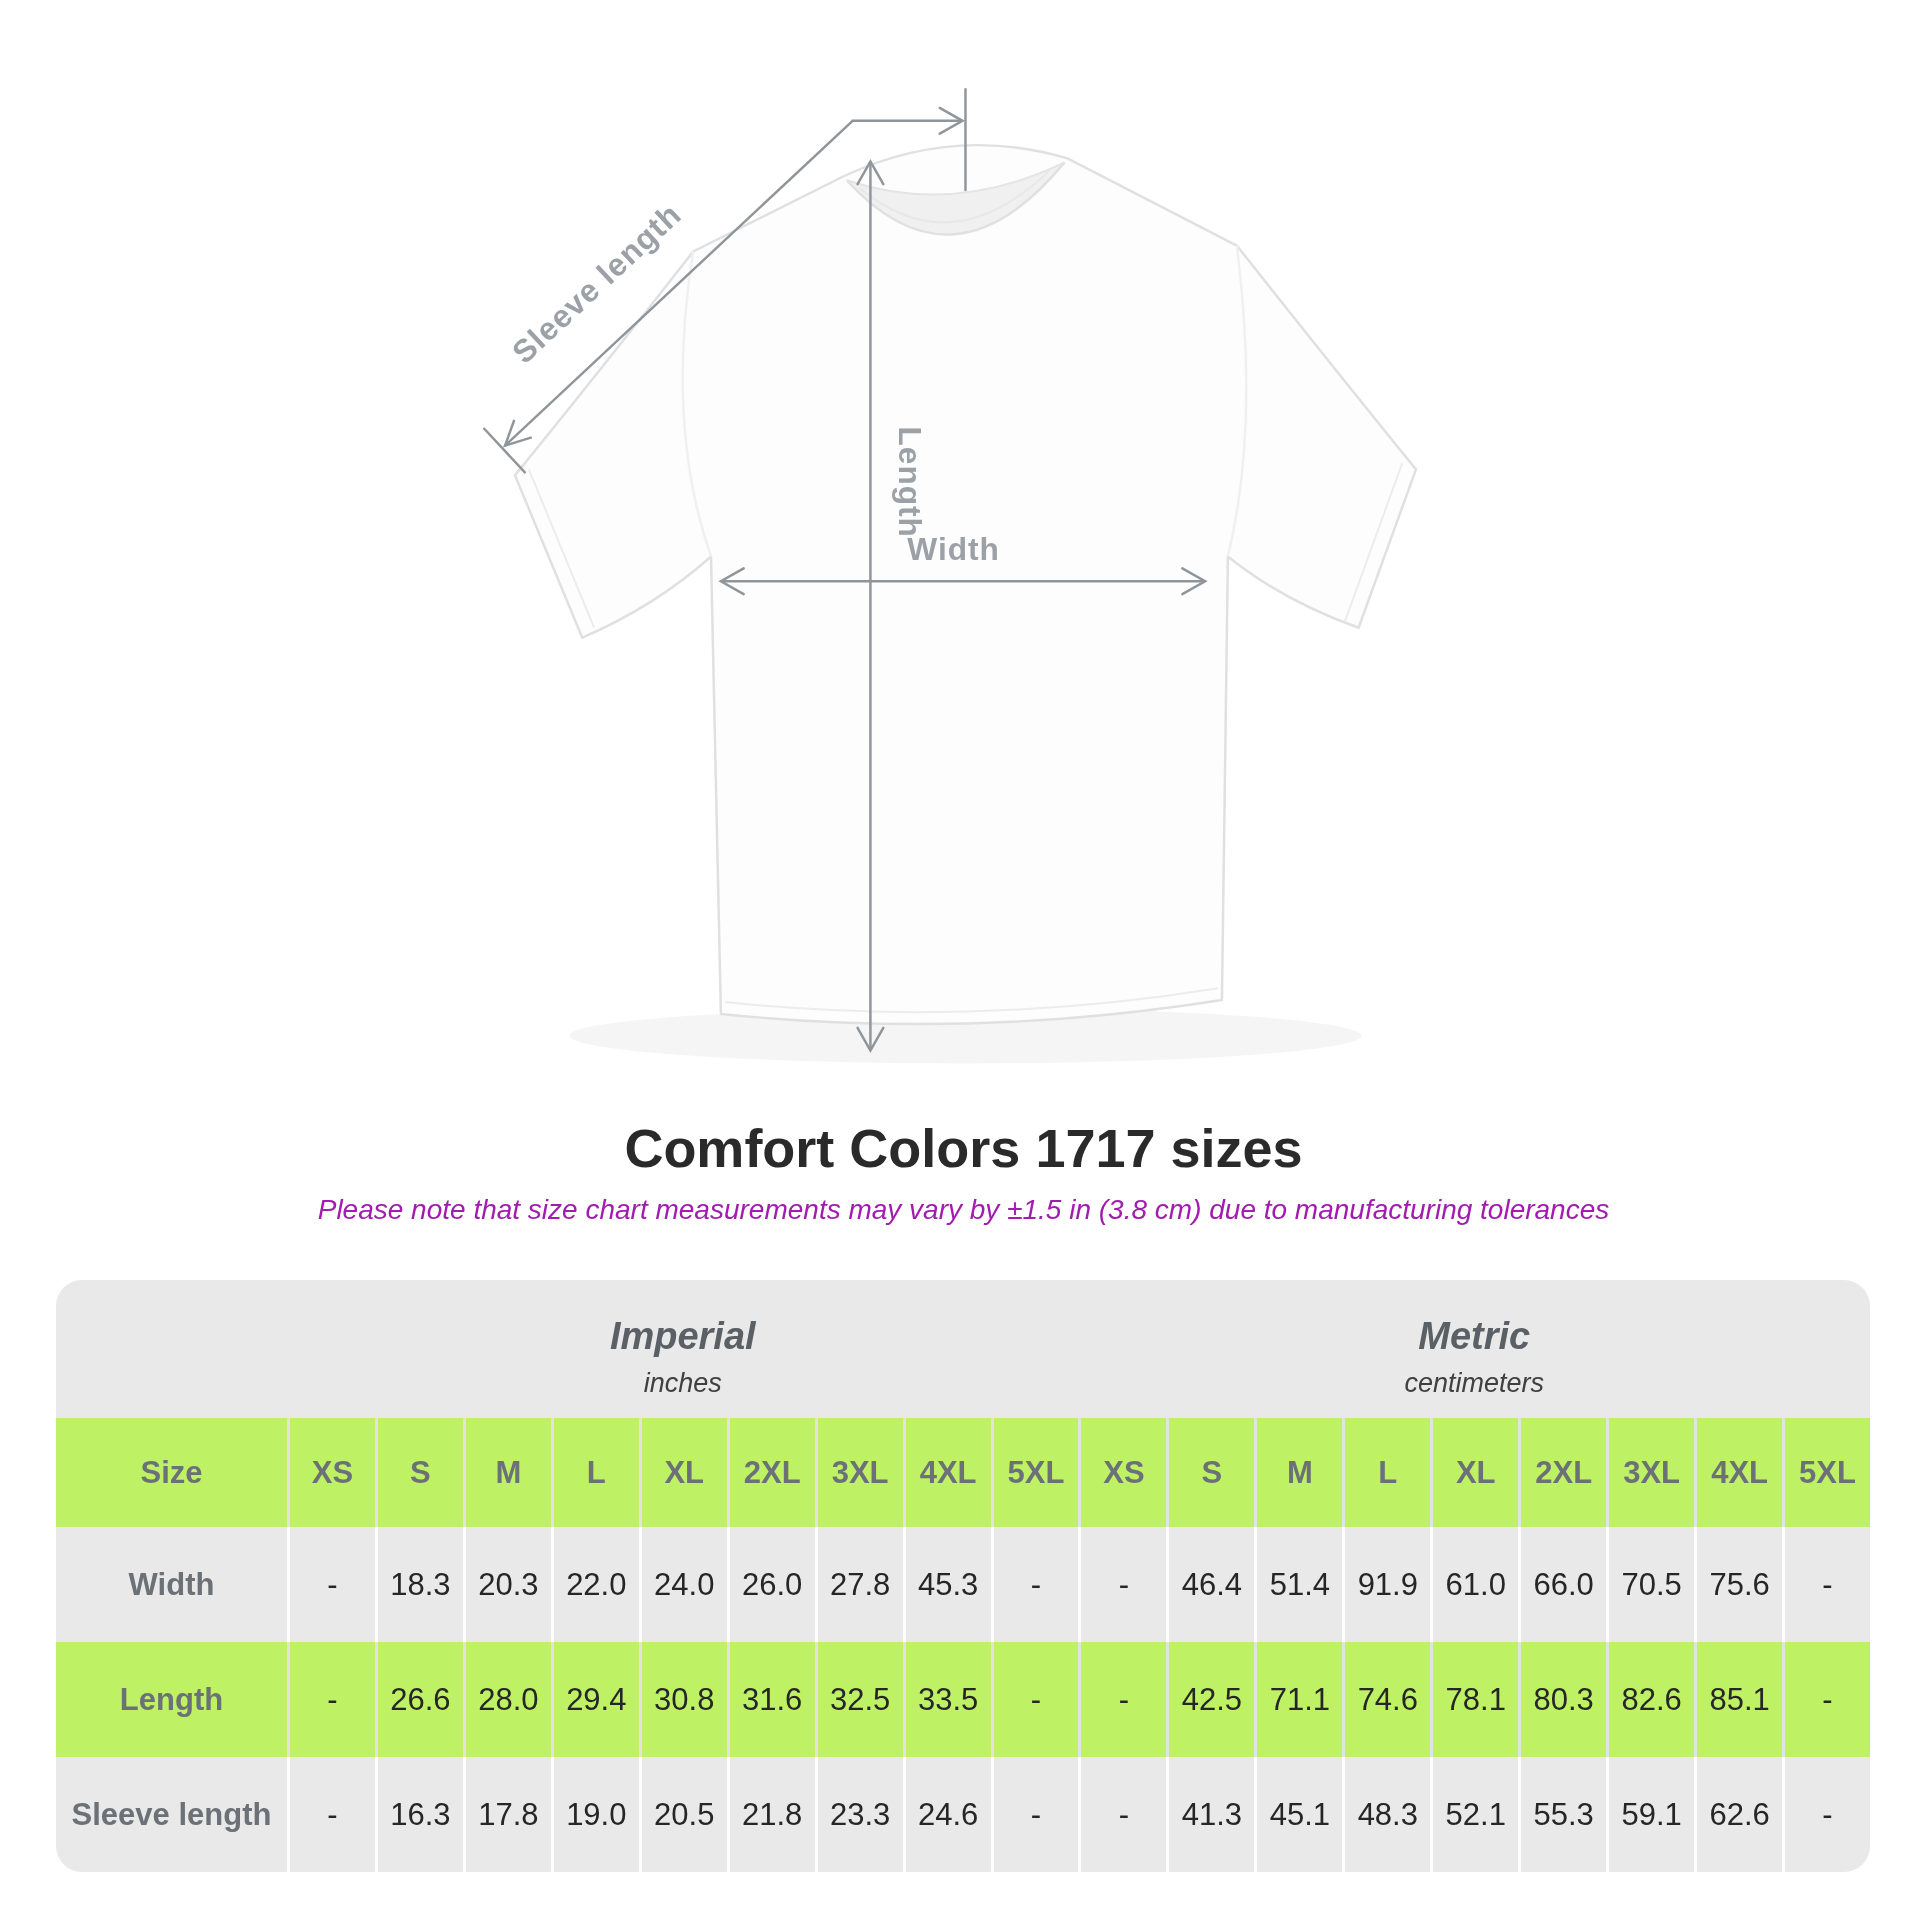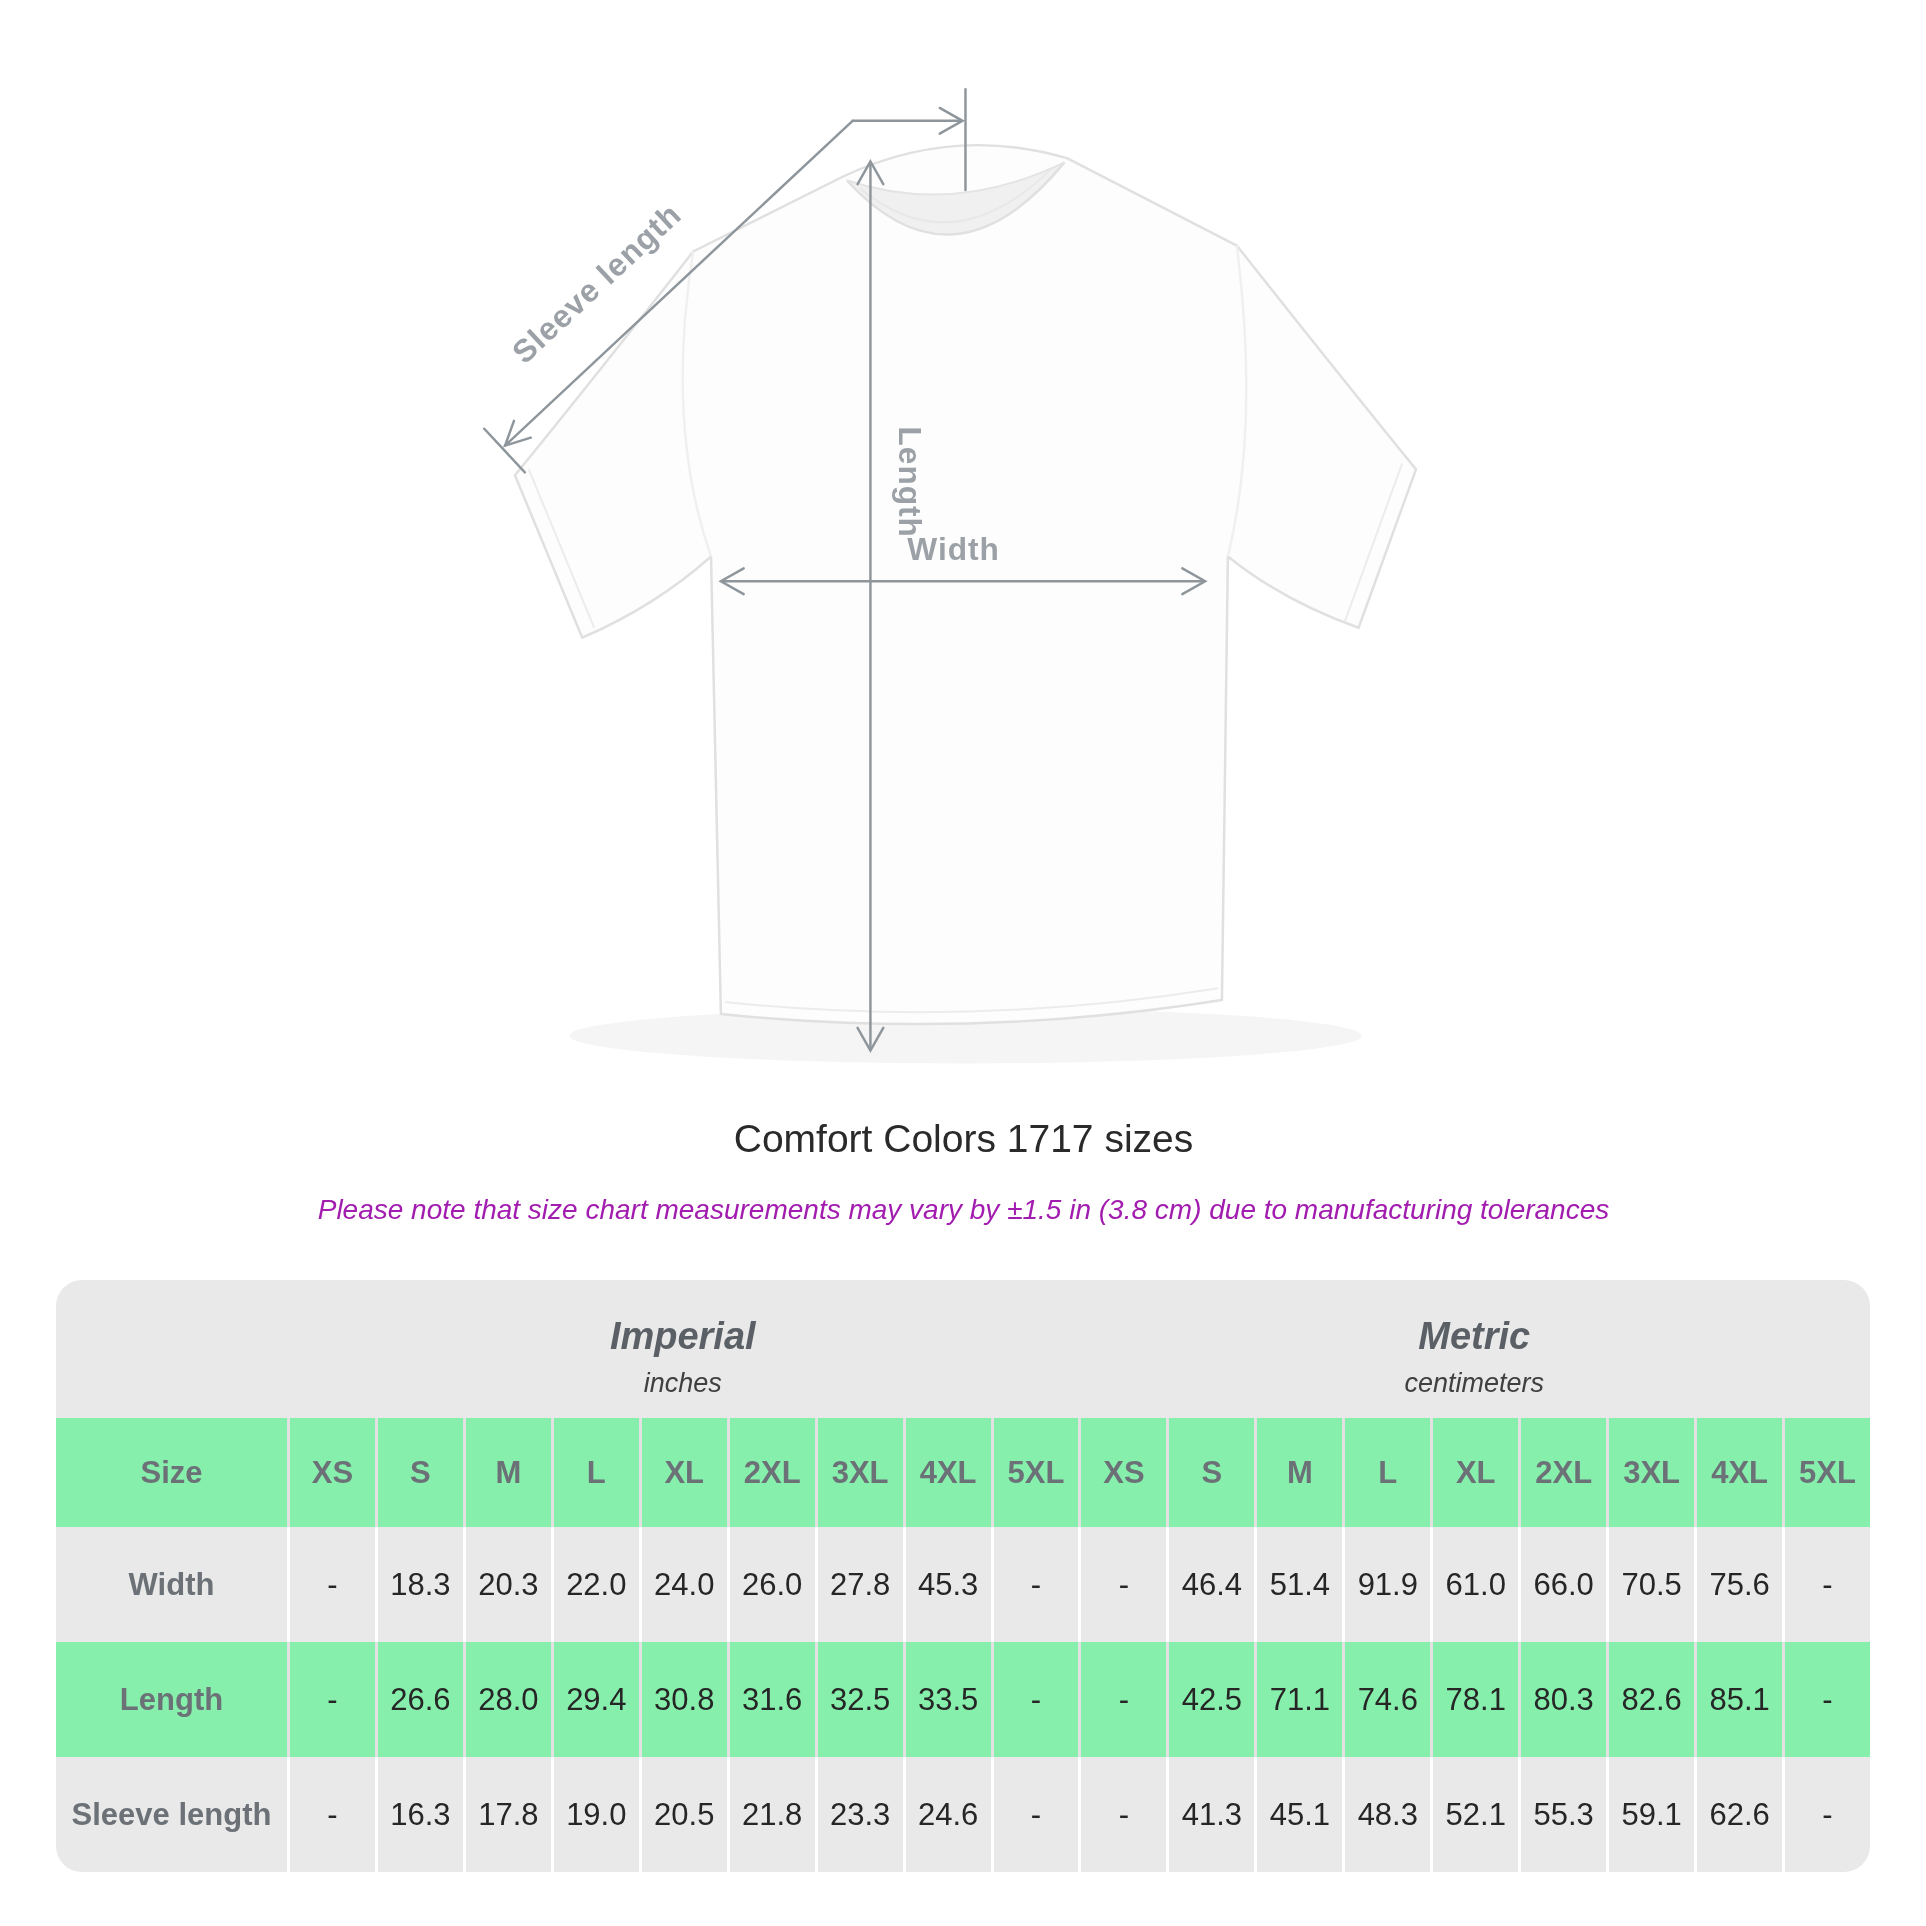--- a/index.html
+++ b/index.html
@@ -5,39 +5,39 @@
   html,body { margin:0; padding:0; background:#ffffff; }
   body { width:1927px; height:1927px; font-family:"Liberation Sans","DejaVu Sans",sans-serif; }
   .page { position:relative; width:1927px; height:1927px; overflow:hidden; background:#fff; }
 
   
   #figure { position:absolute; left:0; top:0; }
   .fig-label { font-weight:bold; font-size:32px; fill:#9ba1a6; letter-spacing:1px; }
 
   
   .chart-title { position:absolute; top:1117px; left:0; width:100%; text-align:center;
-                 font-size:39px; font-weight:normal; color:#2a2a2a; }
+                 font-size:54px; font-weight:bold; color:#2a2a2a; }
   .chart-subtitle { position:absolute; top:1194px; left:0; width:100%; text-align:center;
                     font-size:28px; font-style:italic; color:#a21caf; }
 
   
   .size-table { position:absolute; left:56px; top:1280px; width:1814px;
                 border-radius:26px; overflow:hidden; }
   .band { background:#e9e9ea; height:138px; display:grid;
           grid-template-columns:231px repeat(18,1fr); }
   .band .group { display:flex; flex-direction:column; align-items:center;
                  justify-content:center; gap:10px; padding-top:16px; }
   .band .group-imperial { grid-column:2 / 11; }
   .band .group-metric   { grid-column:11 / 20; }
   .g-name { font-size:38px; font-weight:bold; font-style:italic; color:#5a6065; }
   .g-unit { font-size:27px; font-style:italic; color:#404040; }
 
   .t-row { display:grid; grid-template-columns:231px repeat(18,1fr); gap:3px; }
   .t-row.white { background:#e2e2e3; }
-  .t-row.white .cell { background:#86efac; }
+  .t-row.white .cell { background:#bef264; }
   .t-row.gray { background:#ffffff; }
   .t-row.gray .cell { background:#e9e9ea; }
   .head-row { height:109px; }
   .data-row { height:115px; }
   .cell { display:flex; align-items:center; justify-content:center; font-size:31px; }
   .cell.head, .cell.label { font-weight:bold; color:#6b7176; }
   .cell.val { color:#262626; }
 </style>
 </head>
 <body>

